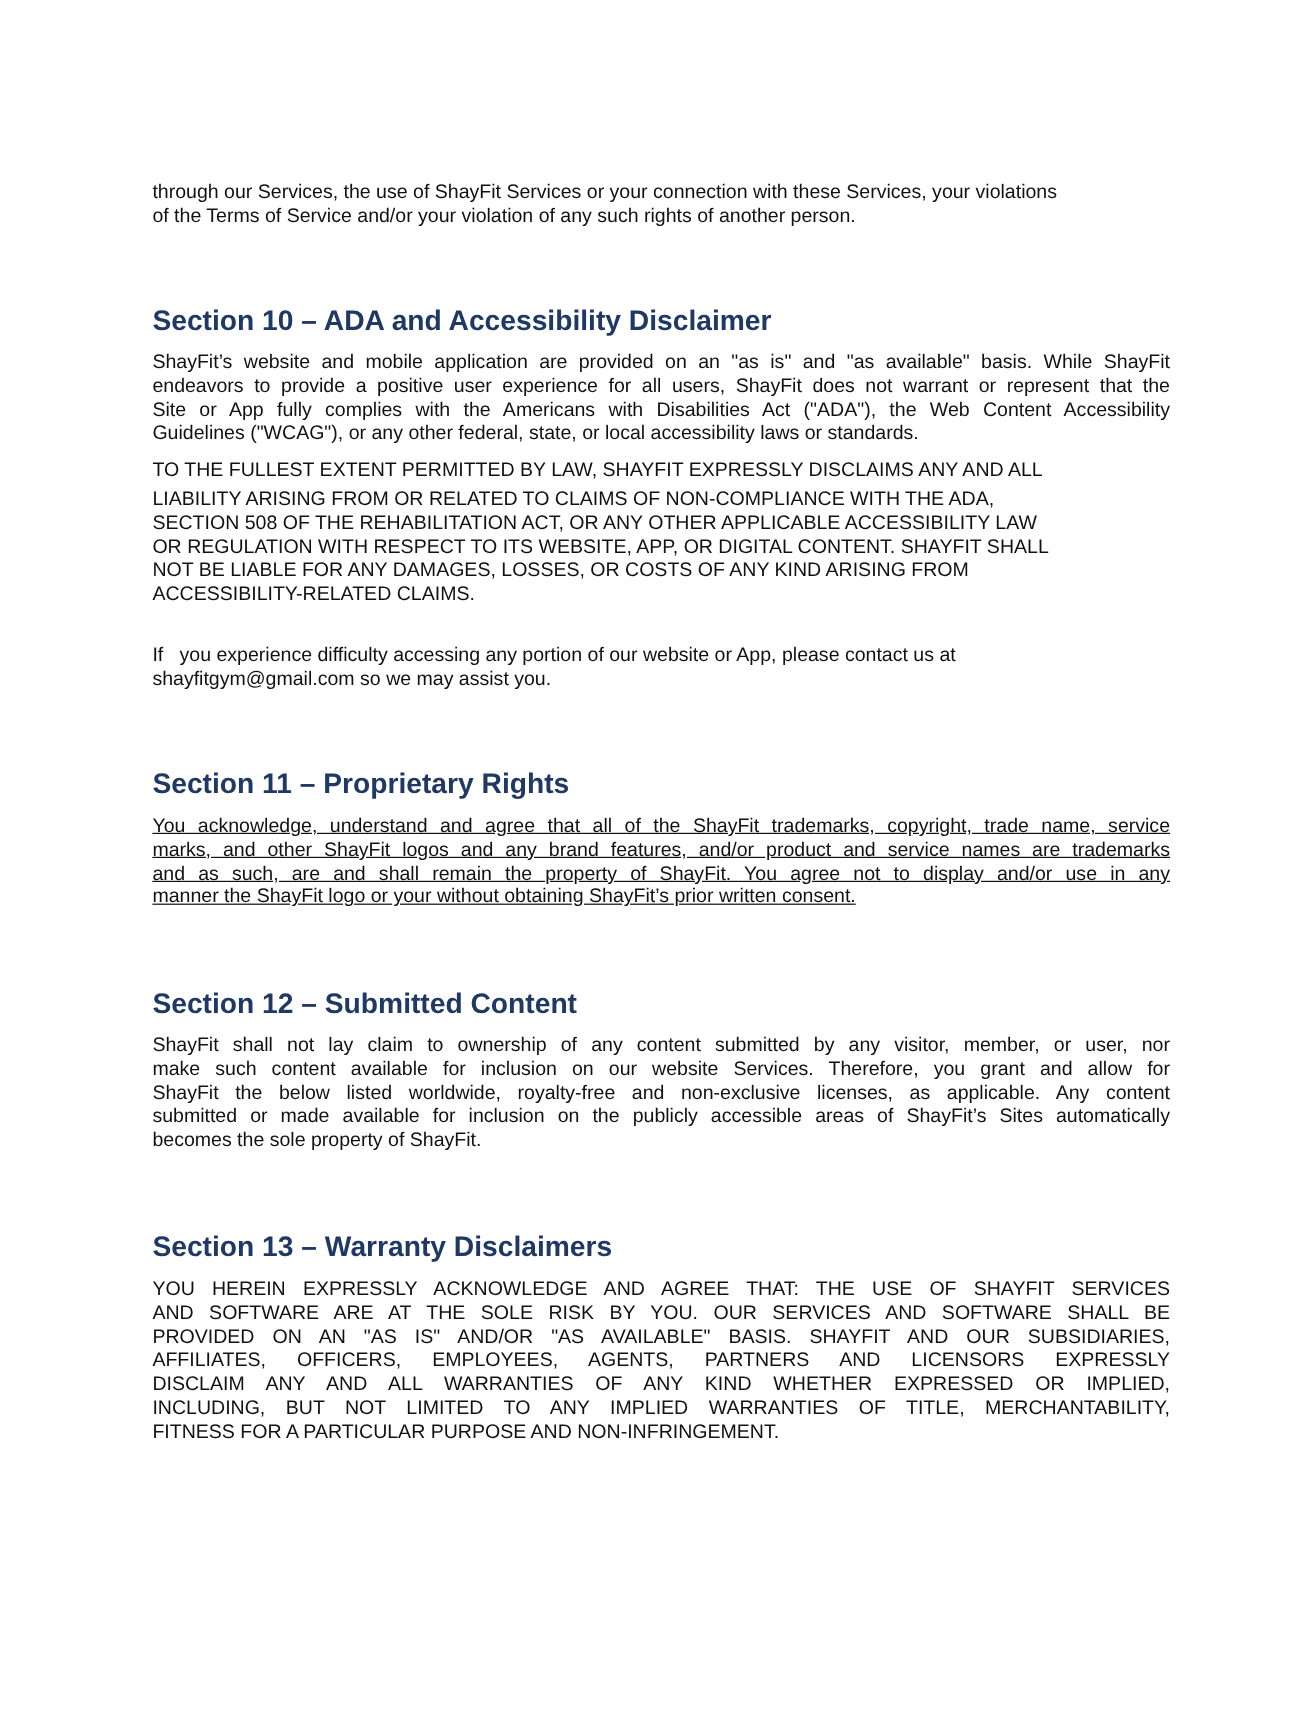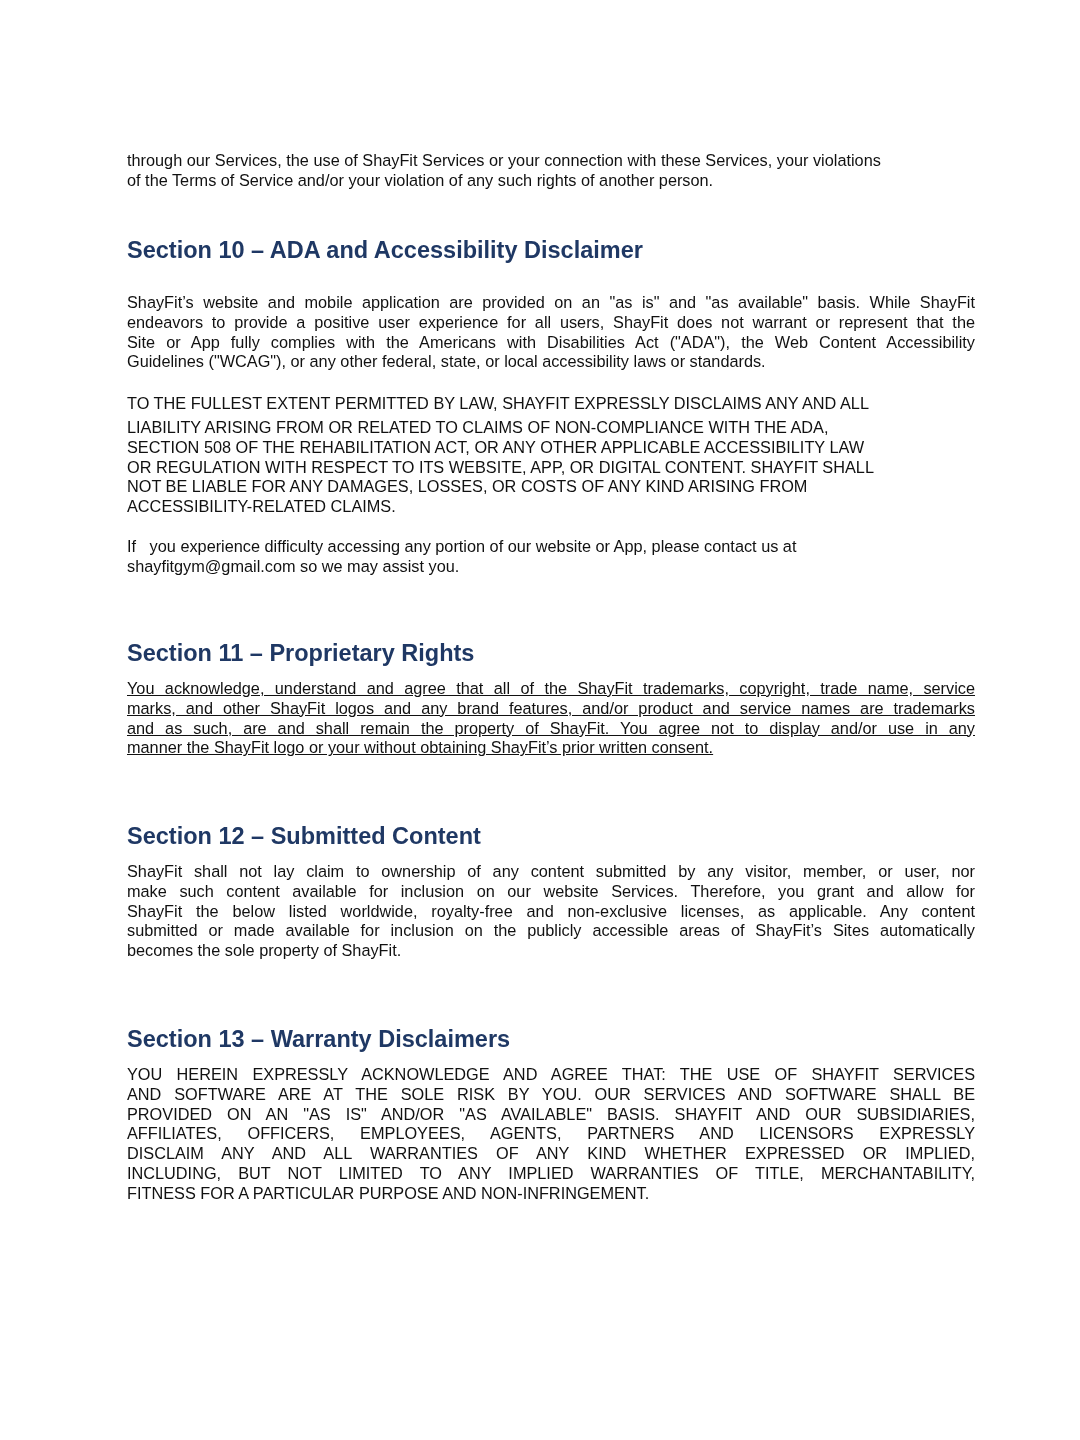--- a/index.html
+++ b/index.html
@@ -57,30 +57,30 @@
 </head>
 <body>
 
 <div class="page">
 
   <div class="block" style="top:151px;">
     <div class="line">through our Services, the use of ShayFit Services or your connection with these Services, your violations</div>
     <div class="line">of the Terms of Service and/or your violation of any such rights of another person.</div>
   </div>
 
-  <div class="heading" style="top:236px;">Section 10 – ADA and Accessibility Disclaimer</div>
+  <div class="heading" style="top:253px;">Section 10 – ADA and Accessibility Disclaimer</div>
 
   <div class="block justify" style="top:293px;">
     <div class="line">ShayFit’s website and mobile application are provided on an "as is" and "as available" basis. While ShayFit</div>
     <div class="line">endeavors to provide a positive user experience for all users, ShayFit does not warrant or represent that the</div>
     <div class="line">Site or App fully complies with the Americans with Disabilities Act ("ADA"), the Web Content Accessibility</div>
     <div class="line last">Guidelines ("WCAG"), or any other federal, state, or local accessibility laws or standards.</div>
   </div>
 
-  <div class="block caps" style="top:383px;margin-top:11px;">
+  <div class="block caps" style="top:383px;">
     <div class="line" style="height:24px;">TO THE FULLEST EXTENT PERMITTED BY LAW, SHAYFIT EXPRESSLY DISCLAIMS ANY AND ALL</div>
     <div class="line">LIABILITY ARISING FROM OR RELATED TO CLAIMS OF NON-COMPLIANCE WITH THE ADA,</div>
     <div class="line">SECTION 508 OF THE REHABILITATION ACT, OR ANY OTHER APPLICABLE ACCESSIBILITY LAW</div>
     <div class="line">OR REGULATION WITH RESPECT TO ITS WEBSITE, APP, OR DIGITAL CONTENT. SHAYFIT SHALL</div>
     <div class="line">NOT BE LIABLE FOR ANY DAMAGES, LOSSES, OR COSTS OF ANY KIND ARISING FROM</div>
     <div class="line">ACCESSIBILITY-RELATED CLAIMS.</div>
   </div>
 
   <div class="block" style="top:537px;">
     <div class="line" style="white-space:pre;">If   you experience difficulty accessing any portion of our website or App, please contact us at</div>

